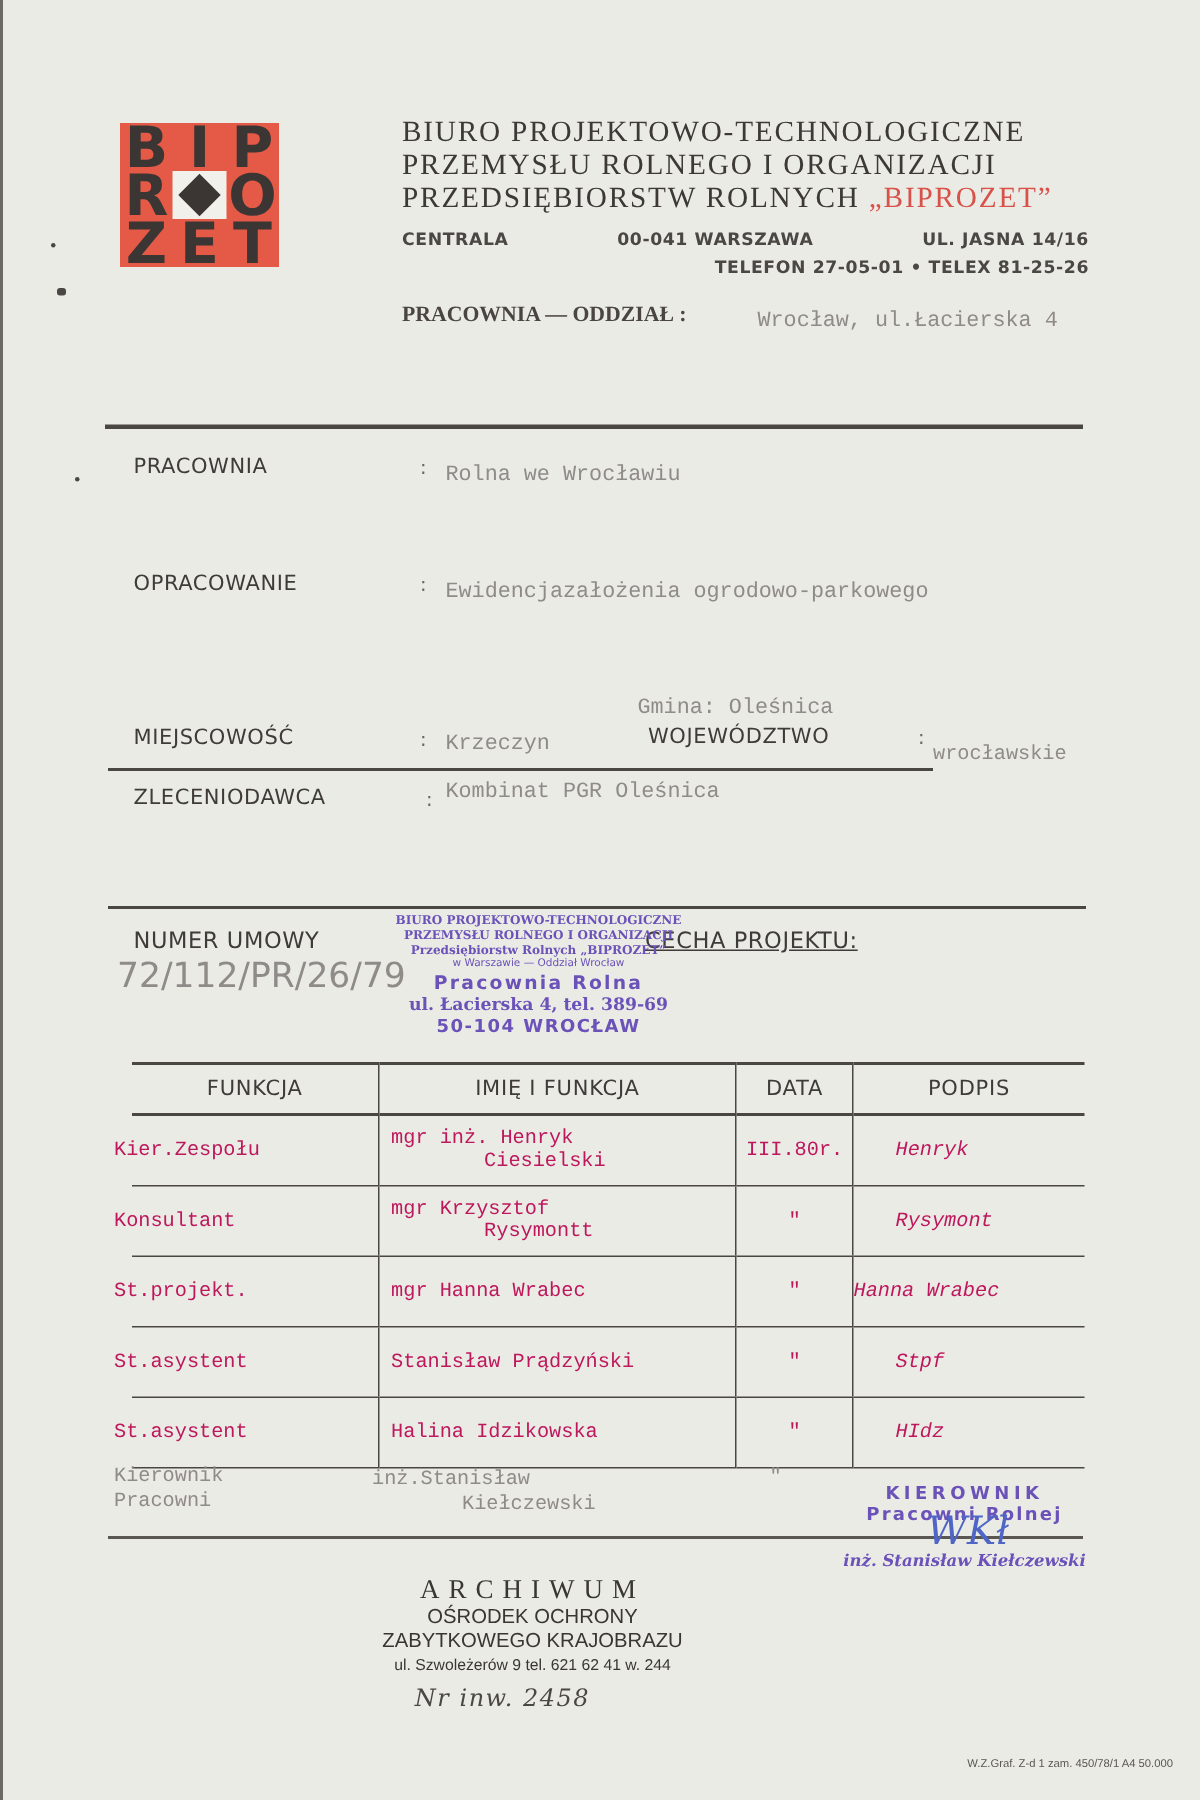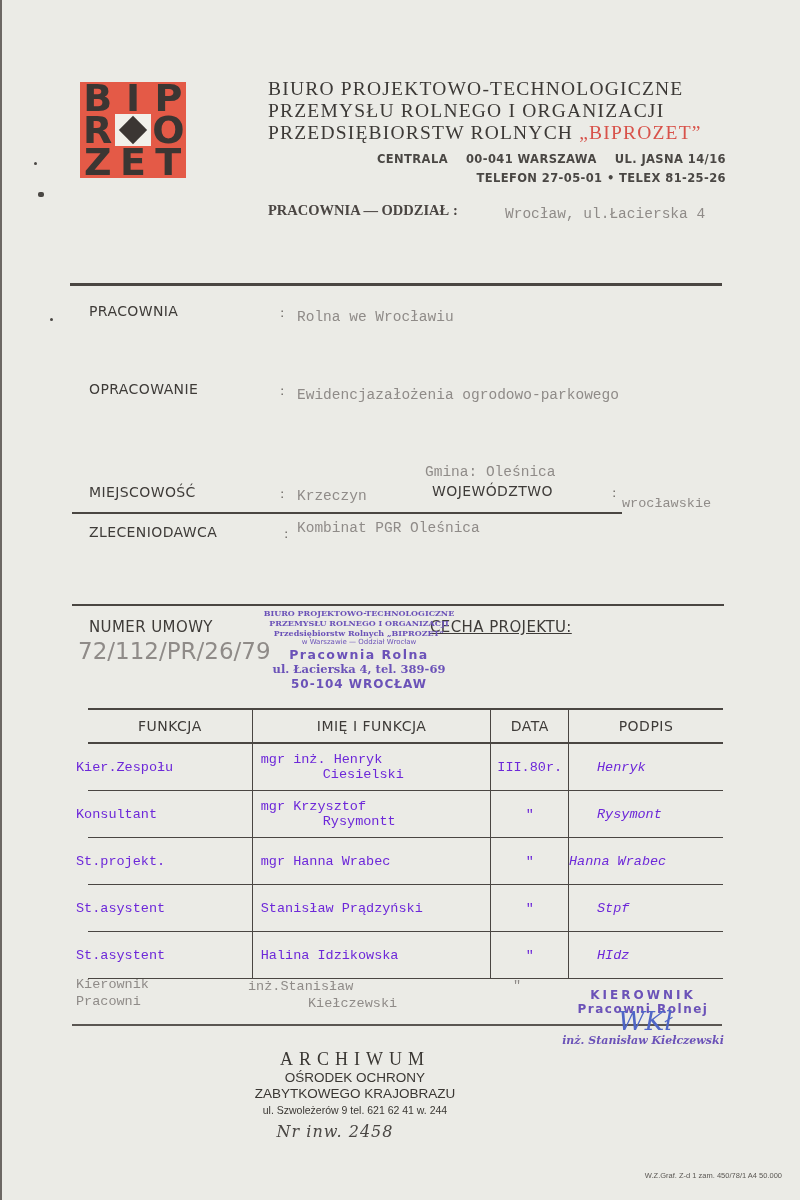--- a/index.html
+++ b/index.html
@@ -21,39 +21,39 @@
     .logo-diamond { width: 20px; height: 20px; background: #3b3633; transform: rotate(45deg); }
     .org {
       position: absolute; left: 268px; top: 78px; font-family: "Liberation Serif", serif;
       font-size: 19.5px; line-height: 22px; letter-spacing: 1.2px; color: #3c3936;
     }
     .org .red { color: #d8524a; }
     .contact {
       position: absolute; left: 268px; top: 152px; width: 458px; font-family: "DejaVu Sans", sans-serif;
       font-weight: bold; font-size: 11.5px; color: #4a4744; letter-spacing: 0.4px;
     }
-    .contact .l1 { display: flex; justify-content: flex-end; gap: 18px; }
+    .contact .l1 { display: flex; justify-content: space-between; }
     .contact .l2 { text-align: right; margin-top: 5px; }
     .oddzial { position: absolute; left: 268px; top: 202px; font-family: "Liberation Serif", serif; font-weight: bold; font-size: 14.5px; color: #4a4542; }
     .typed { font-family: "Liberation Mono", monospace; color: #8f8b88; font-size: 14.5px; }
     .odd-val { position: absolute; left: 505px; top: 206px; }
     .rule { position: absolute; background: #4a4642; }
     .label { position: absolute; font-family: "DejaVu Sans", sans-serif; font-size: 14px; color: #3e3b38; letter-spacing: 0.4px; }
     .colon { position: absolute; font-family: "DejaVu Sans", sans-serif; font-size: 13px; color: #6a6662; }
     .val { position: absolute; }
     .num-val { position: absolute; left: 78px; top: 638px; font-family: "DejaVu Sans", sans-serif; font-size: 23px; color: #8f8b88; }
     .stamp { position: absolute; left: 254px; top: 608px; width: 210px; text-align: center; color: #6b52b8; font-family: "DejaVu Sans", sans-serif; font-weight: bold; }
     .stamp .s1 { font-size: 8px; line-height: 10px; font-family: "DejaVu Serif", serif; }
     .stamp .s2 { font-size: 7px; line-height: 9px; font-weight: normal; }
     .stamp .s3 { font-size: 12.5px; line-height: 15px; letter-spacing: 1.5px; }
     .stamp .s4 { font-size: 11.5px; line-height: 15px; font-family: "DejaVu Serif", serif; }
     .stamp .s5 { font-size: 12px; line-height: 15px; letter-spacing: 1px; }
     table.roles { position: absolute; left: 88px; top: 708px; width: 635px; border-collapse: collapse; }
     table.roles th { font-family: "DejaVu Sans", sans-serif; font-weight: normal; font-size: 14px; color: #3e3b38; letter-spacing: 0.5px; height: 30px; border-top: 2px solid #4a4642; border-bottom: 2px solid #4a4642; }
-    table.roles td { height: 44px; border-bottom: 1.5px solid #4a4642; vertical-align: middle; font-family: "Liberation Mono", monospace; font-size: 13.5px; color: #6d28d9; }
+    table.roles td { height: 44px; border-bottom: 1.5px solid #4a4642; vertical-align: middle; font-family: "Liberation Mono", monospace; font-size: 13.5px; color: #be185d; }
     table.roles th + th, table.roles td + td { border-left: 1.5px solid #4a4642; }
     .c1 { width: 165px; } .c2 { width: 240px; } .c3 { width: 75px; } .c4 { width: 155px; }
     td.fn { padding-left: 0; position: relative; left: -12px; }
     td.nm { padding-left: 8px; }
     td.nm .line2 { display: block; padding-left: 62px; }
     td.dt { text-align: center; }
     td.sig { font-family: "DejaVu Serif", serif; font-style: italic; color: #4f66c7; font-size: 17px; padding-left: 28px; }
     .last-row { position: absolute; left: 76px; top: 976px; font-family: "Liberation Mono", monospace; font-size: 13.5px; color: #8f8b88; line-height: 17px; }
     .last-name { position: absolute; left: 248px; top: 978px; font-family: "Liberation Mono", monospace; font-size: 13.5px; color: #8f8b88; line-height: 17px; }
     .last-name .line2 { padding-left: 60px; display: block; }

